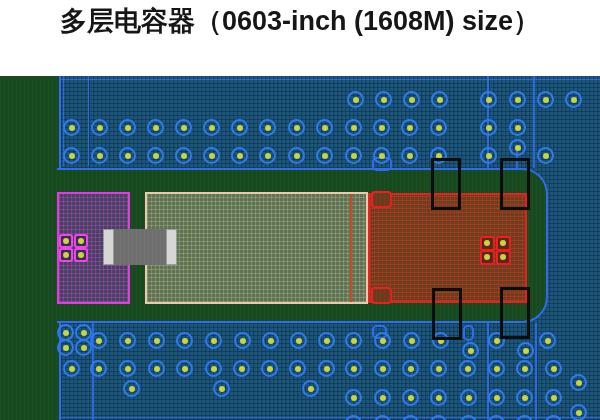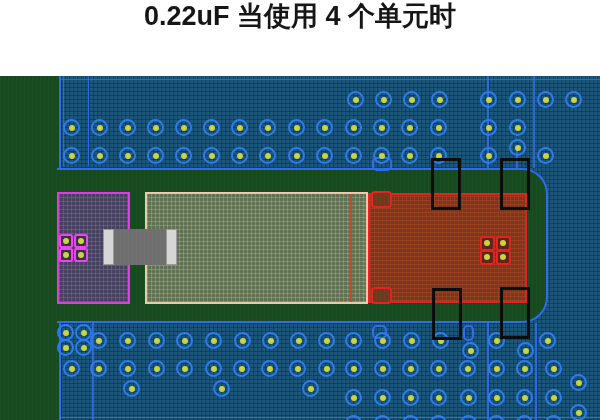--- a/index.html
+++ b/index.html
@@ -34,21 +34,21 @@
   .cap .body{flex:1;background:#f8c861;}
   .chip .endcap{top:0;width:11px;height:100%;background:#d6d6d6;border:1px solid #9a9a9a;}
   .pcb::after{content:"";position:absolute;left:0;top:0;right:0;bottom:0;pointer-events:none;
       background-image:repeating-linear-gradient(90deg, rgba(255,255,255,.025) 0 1px, transparent 1px 4px);}
 </style>
 </head>
 <body>
 
 <div class="page">
   <div class="caption">
-    <div class="l2">0.22uF 当使用 4 个单元时</div>
+    <div class="l1">多层电容器（0603-inch (1608M) size）</div>
   </div>
   <div class="pcb" id="pcb">
       <div class="blue-plane" style="left: 59px; top: 0px; width: 541px; height: 344px;"></div>
       <div class="slot" style="left: 57px; top: 92px; width: 491px; height: 155px;"></div>
       <div class="vline" style="left: 63px; top: 0px; width: 1px; height: 90px;"></div>
       <div class="vline" style="left: 88px; top: 0px; width: 1px; height: 90px;"></div>
       <div class="vline" style="left: 487px; top: 0px; width: 2px; height: 92px;"></div>
       <div class="vline" style="left: 533px; top: 0px; width: 2px; height: 92px;"></div>
       <div class="vline" style="left: 487px; top: 247px; width: 2px; height: 97px;"></div>
       <div class="vline" style="left: 535px; top: 247px; width: 2px; height: 97px;"></div>

